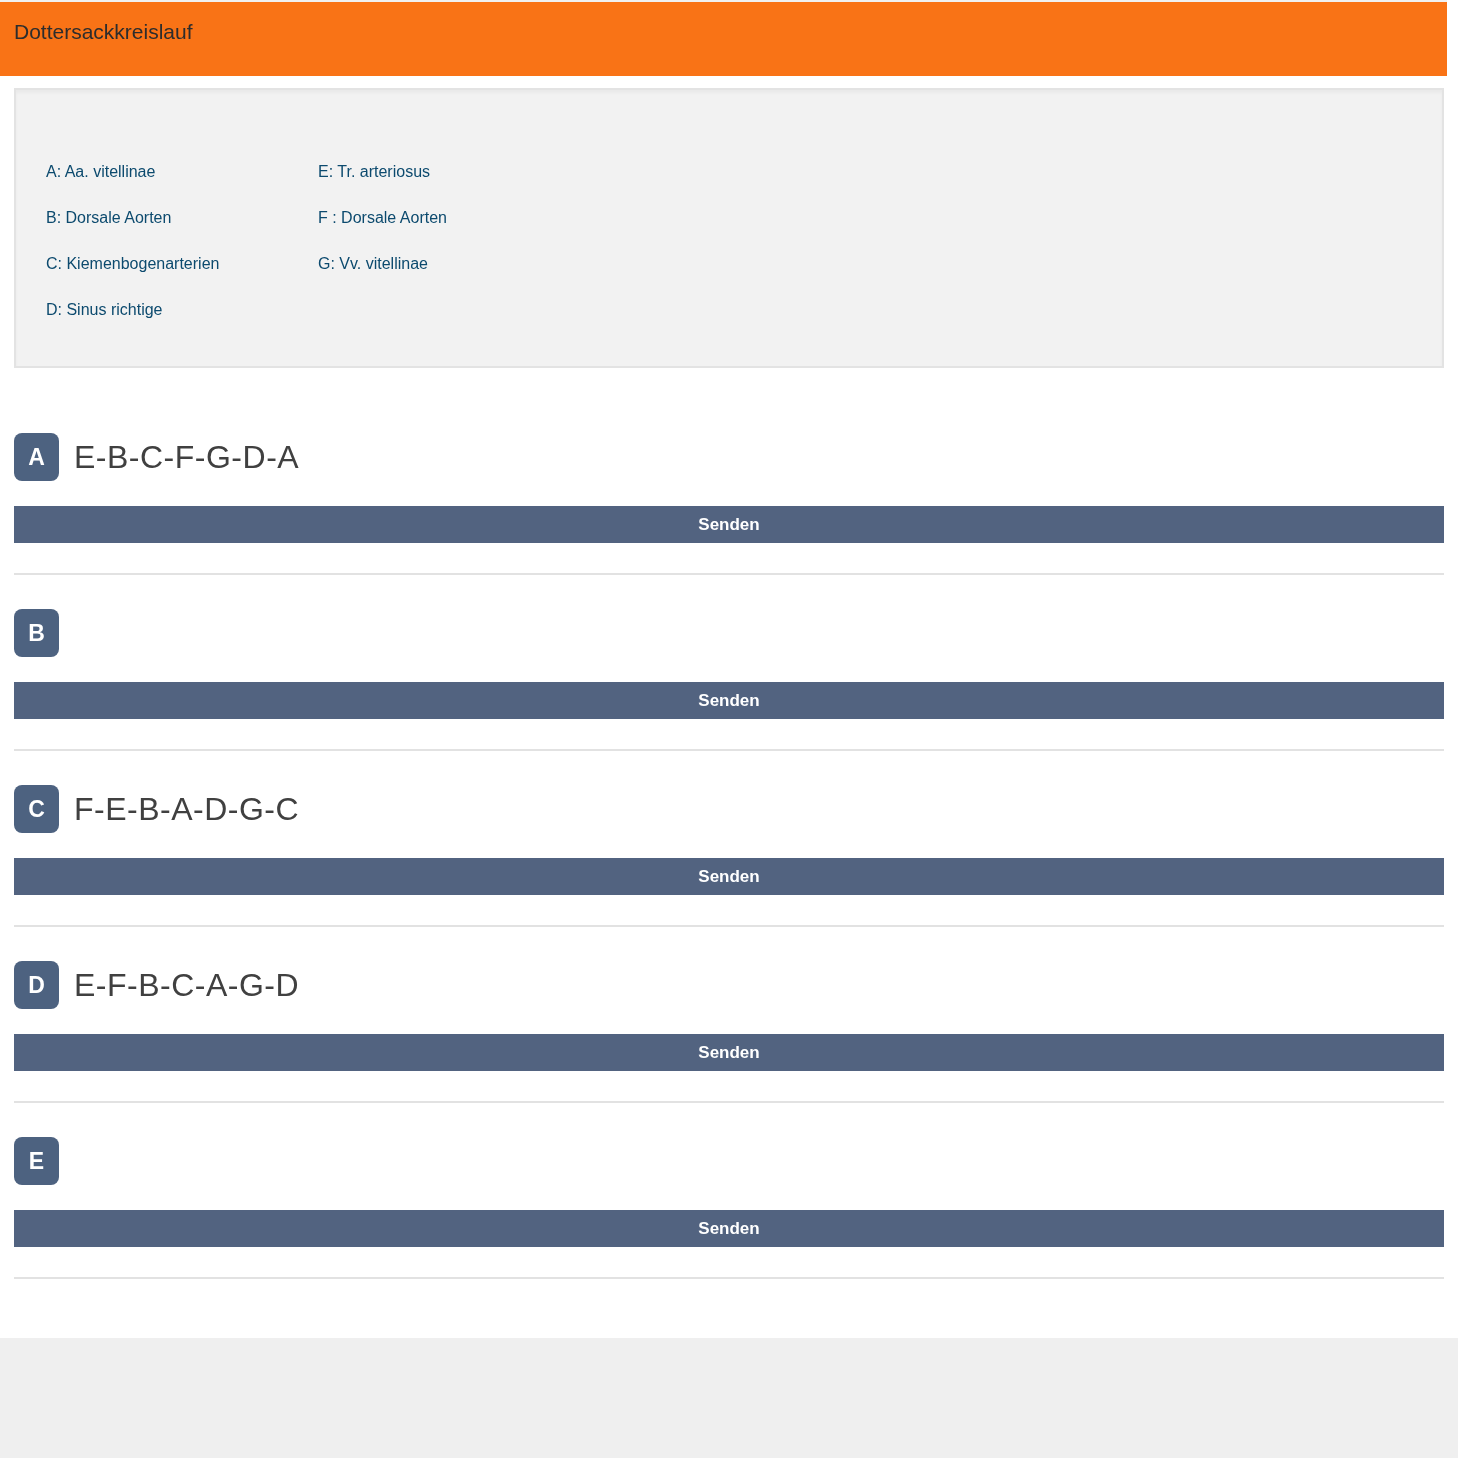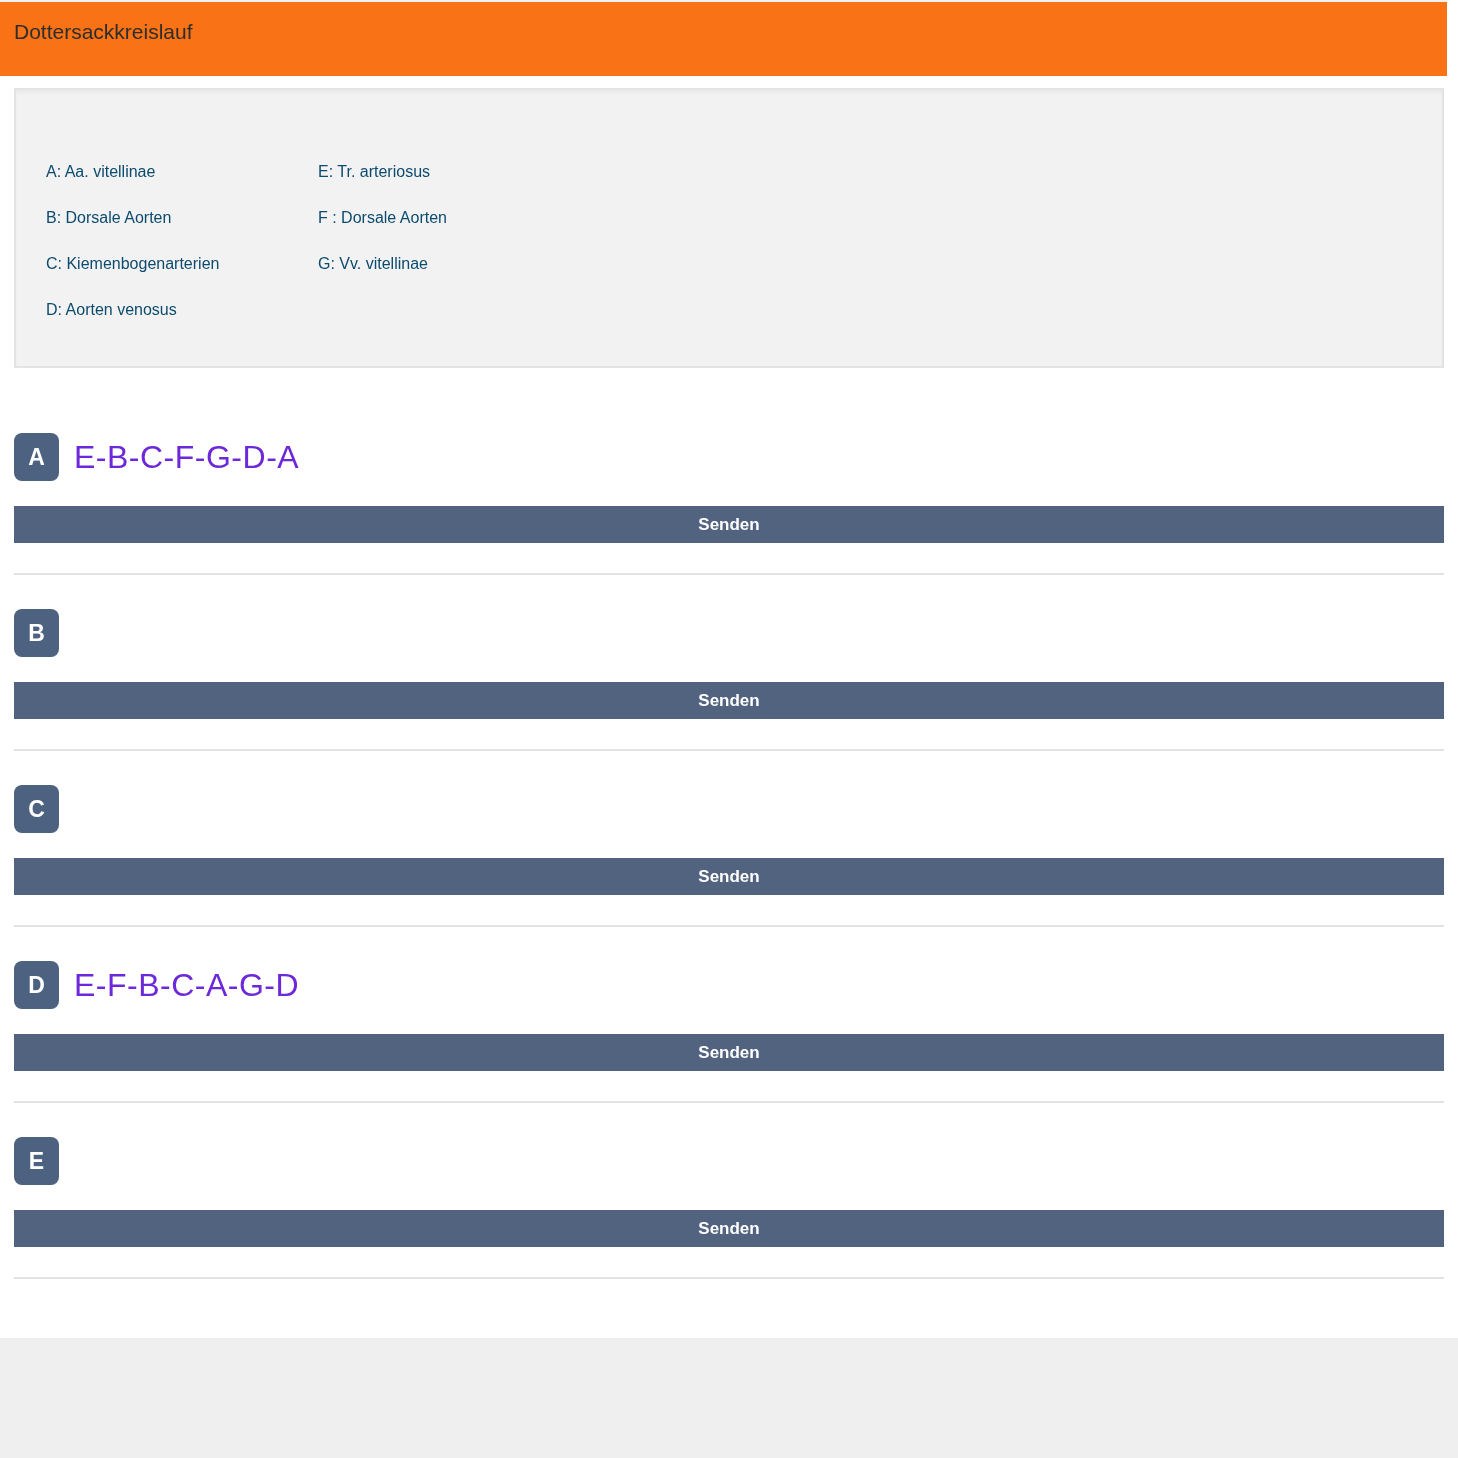--- a/index.html
+++ b/index.html
@@ -76,21 +76,21 @@
     font-size: 23px;
     font-weight: 700;
     display: flex;
     align-items: center;
     justify-content: center;
     margin-right: 15px;
   }
   .answer-sequence {
     font-size: 32px;
     line-height: 48px;
-    color: #6d28d9;
+    color: #404040;
     letter-spacing: 0.5px;
   }
 
   .submit-bar {
     display: block;
     width: 100%;
     height: 37px;
     margin-top: 25px;
     background: #526380;
     border: none;
@@ -130,21 +130,21 @@
 <main class="content">
 
   <section class="question-box">
     <div class="definitions">
       <div class="def-item">A: Aa. vitellinae</div>
       <div class="def-item">E: Tr. arteriosus</div>
       <div class="def-item">B: Dorsale Aorten</div>
       <div class="def-item">F : Dorsale Aorten</div>
       <div class="def-item">C: Kiemenbogenarterien</div>
       <div class="def-item">G: Vv. vitellinae</div>
-      <div class="def-item">D: Aorten venosus</div>
+      <div class="def-item">D: Sinus richtige</div>
       <div class="def-item"></div>
     </div>
   </section>
 
   <section class="answers">
 
     <div class="answer-row">
       <div class="answer-head">
         <span class="answer-badge">A</span>
         <span class="answer-sequence">E-B-C-F-G-D-A</span>
@@ -157,20 +157,21 @@
       <div class="answer-head">
         <span class="answer-badge">B</span>
       </div>
       <button class="submit-bar">Senden</button>
       <div class="row-divider"></div>
     </div>
 
     <div class="answer-row">
       <div class="answer-head">
         <span class="answer-badge">C</span>
+        <span class="answer-sequence">F-E-B-A-D-G-C</span>
       </div>
       <button class="submit-bar">Senden</button>
       <div class="row-divider"></div>
     </div>
 
     <div class="answer-row">
       <div class="answer-head">
         <span class="answer-badge">D</span>
         <span class="answer-sequence">E-F-B-C-A-G-D</span>
       </div>

